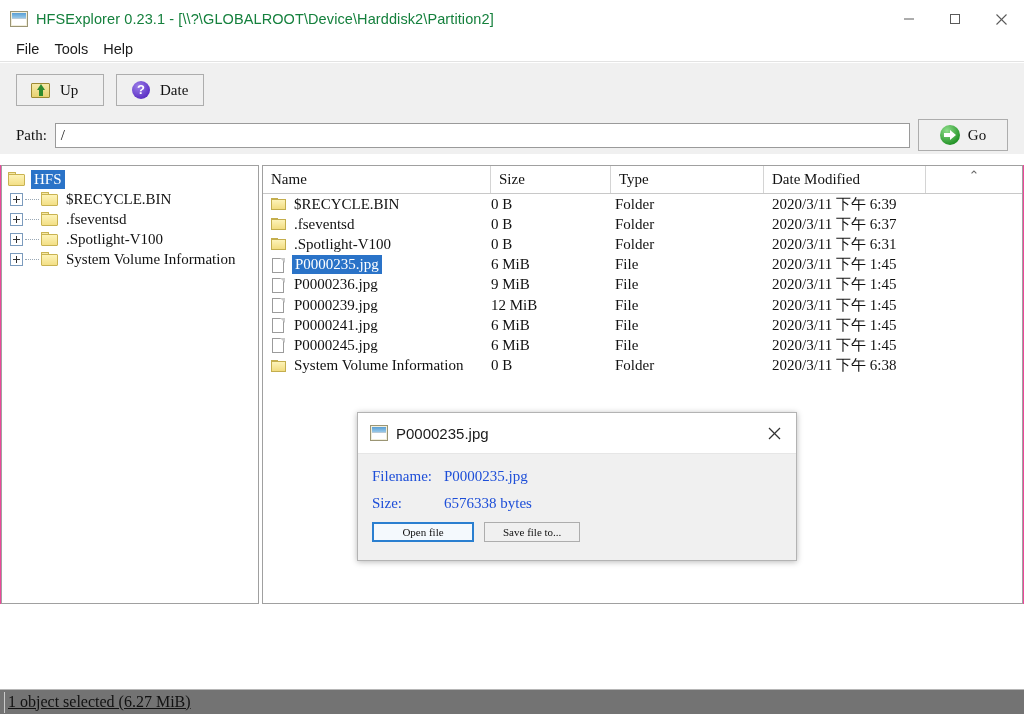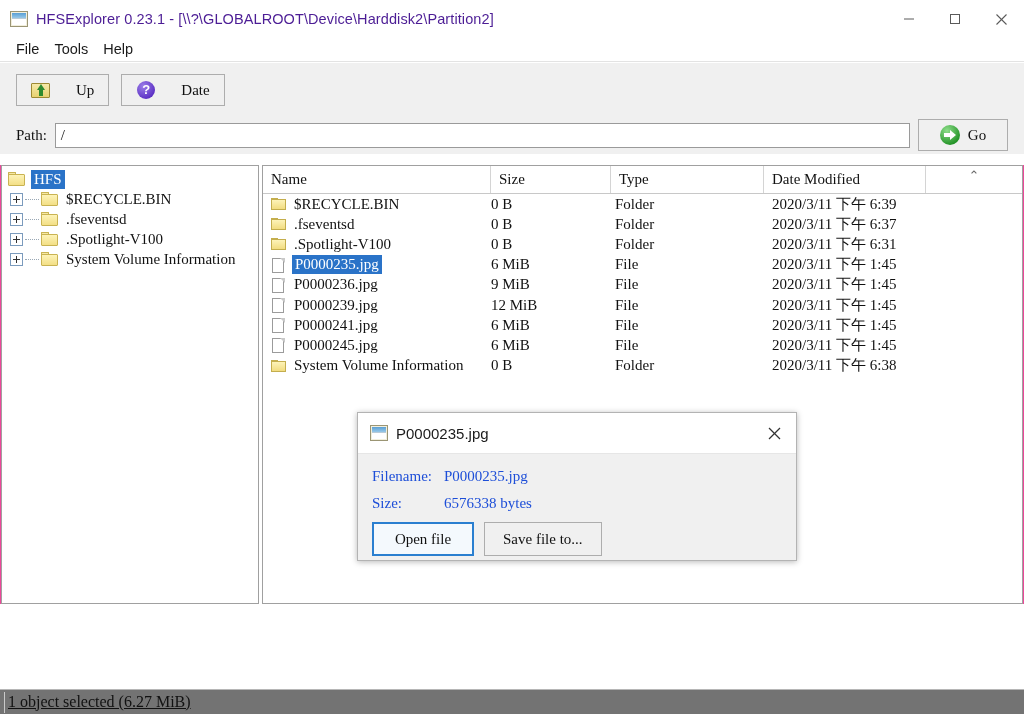--- a/index.html
+++ b/index.html
@@ -49,21 +49,21 @@
     content: "";
     position: absolute;
     left: 1px; right: 1px; bottom: 1px;
     height: 6px;
     background: #ffffff;
     border-top: 1px solid #b9cbd8;
   }
   .titlebar .tb-title {
     font-family: "Liberation Sans", sans-serif;
     font-size: 14.5px;
-    color: #4c1d95;
+    color: #15803d;
     white-space: nowrap;
     letter-spacing: 0.1px;
   }
   .winbtns {
     position: absolute;
     right: 0; top: 0;
     height: 38px;
     display: flex;
   }
   .winbtn {
@@ -103,21 +103,21 @@
     gap: 12px;
   }
   .tbtn {
     height: 32px;
     min-width: 88px;
     background: #f0f0f0;
     border: 1px solid #adadad;
     display: flex;
     align-items: center;
     justify-content: flex-start;
-    gap: 25px;
+    gap: 9px;
     padding: 0 14px;
     font-family: "Liberation Serif", serif;
     font-size: 15px;
     color: #111;
   }
   .tbtn .ico { width: 20px; height: 18px; position: relative; flex: 0 0 auto; }
 
   
   .ico-up .fold {
     position: absolute; left: 0; top: 2px;
@@ -429,25 +429,25 @@
   .d-line {
     display: flex;
     font-family: "Liberation Serif", serif;
     font-size: 15px;
     color: #1d4ed8;
     margin-bottom: 10px;
   }
   .d-key { width: 72px; flex: 0 0 auto; }
   .d-btns { display: flex; gap: 10px; margin-top: 4px; }
   .d-btn {
-    height: 34px;
+    height: 20px;
     padding: 0 18px;
     display: flex; align-items: center; justify-content: center;
     font-family: "Liberation Serif", serif;
-    font-size: 15px;
+    font-size: 11px;
     color: #111;
     background: #f0f0f0;
     border: 1px solid #adadad;
   }
   .d-btn.primary {
     background: #f4f9fd;
     border: 2px solid #2a7fd0;
     min-width: 102px;
   }
 

